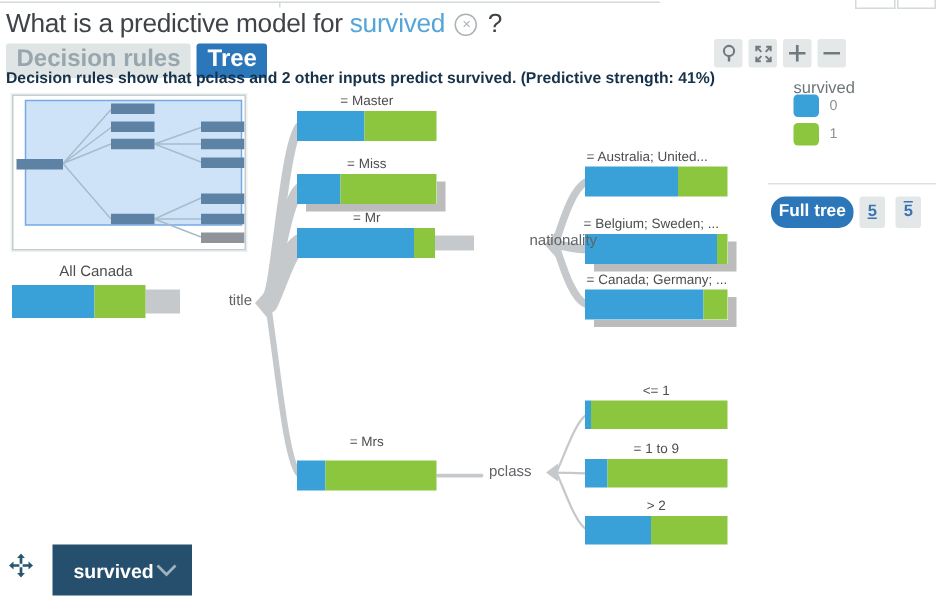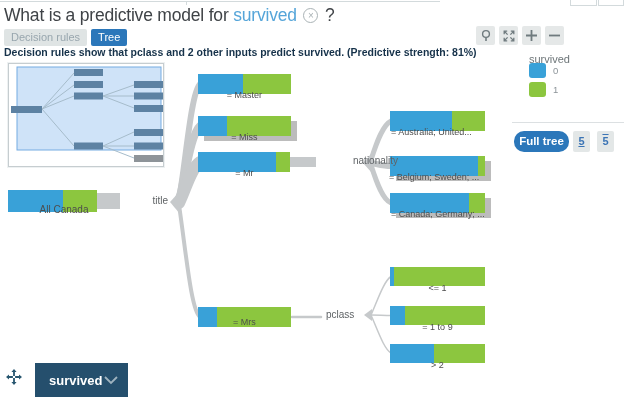--- a/index.html
+++ b/index.html
@@ -14,21 +14,21 @@
   
   .page-title { left:4px; top:5px; font-size:17.5px; color:#3f4347; letter-spacing:-0.2px; }
   .page-title .target { color:#55a5d9; }
   .close-circ {
     display:inline-block; width:15px; height:15px; border:1px solid #aab3b6;
     border-radius:50%; color:#aab3b6; font-size:10px; line-height:13px;
     text-align:center; vertical-align:2px; margin:0 2px;
   }
   .tabs { left:4px; top:29px; display:flex; gap:4px; }
   .tab {
-    font-size:11px; font-weight:normal; padding:2px 7px 3px; border-radius:2px;
+    font-size:16px; font-weight:bold; padding:2px 7px 3px; border-radius:2px;
     background:#dfe4e4; color:#98a6ae; cursor:default;
   }
   .tab.active { background:#2b77ba; color:#ffffff; }
   .subtitle { left:4px; top:46px; font-size:10.5px; font-weight:bold; color:#16324a; }
 
   
   .toolbar { top:26px; left:476px; display:flex; gap:4px; }
   .tool-btn {
     width:19px; height:19px; background:#e5e8e8; border-radius:2px;
     display:flex; align-items:center; justify-content:center; color:#6f7a7e;
@@ -53,21 +53,21 @@
   }
   .u { text-decoration:underline; } .o { text-decoration:overline; }
 
   
   .minimap {
     left:8px; top:63px; width:156px; height:104px; background:#ffffff;
     border:1px solid #c6cdd0; box-shadow:0 0 0 1px #eef1f2;
   }
 
   
-  .node-label { font-size:9px; color:#4d4d4d; white-space:nowrap;margin-top:28px; }
+  .node-label { font-size:9px; color:#4d4d4d; white-space:nowrap; }
   .split-label { font-size:10px; color:#5f6366; white-space:nowrap; }
   .tc { text-align:center; } .tr { text-align:right;padding-left:24px; }
 
   
   .bar { display:flex; overflow:visible; }
   .bar .seg-b { background:#39a1d8; height:100%; }
   .bar .seg-g { background:#8cc63f; height:100%; }
   .shadowed { box-shadow:6px 5px 0 0 #bcbcbc; }
 
   svg.links { left:0; top:0; pointer-events:none; }
@@ -97,21 +97,21 @@
   <span class="target">survived</span>
   <span class="close-circ">×</span>
   <span>?</span>
 </div>
 
 <div class="abs tabs">
   <div class="tab">Decision rules</div>
   <div class="tab active">Tree</div>
 </div>
 
-<div class="abs subtitle">Decision rules show that pclass and 2 other inputs predict survived. (Predictive strength: 81%)</div>
+<div class="abs subtitle">Decision rules show that pclass and 2 other inputs predict survived. (Predictive strength: 41%)</div>
 
 <div class="abs toolbar">
   <div class="tool-btn">
     <svg width="12" height="13" viewBox="0 0 12 13">
         <circle cx="6" cy="5" r="3.4" fill="none" stroke="#6f7a7e" stroke-width="1.4"></circle>
         <line x1="6" y1="8.6" x2="6" y2="12" stroke="#6f7a7e" stroke-width="1.6"></line>
       </svg>
   </div>
   <div class="tool-btn">
     <svg width="12" height="12" viewBox="0 0 12 12" stroke="#6f7a7e" stroke-width="1.3" fill="none">

